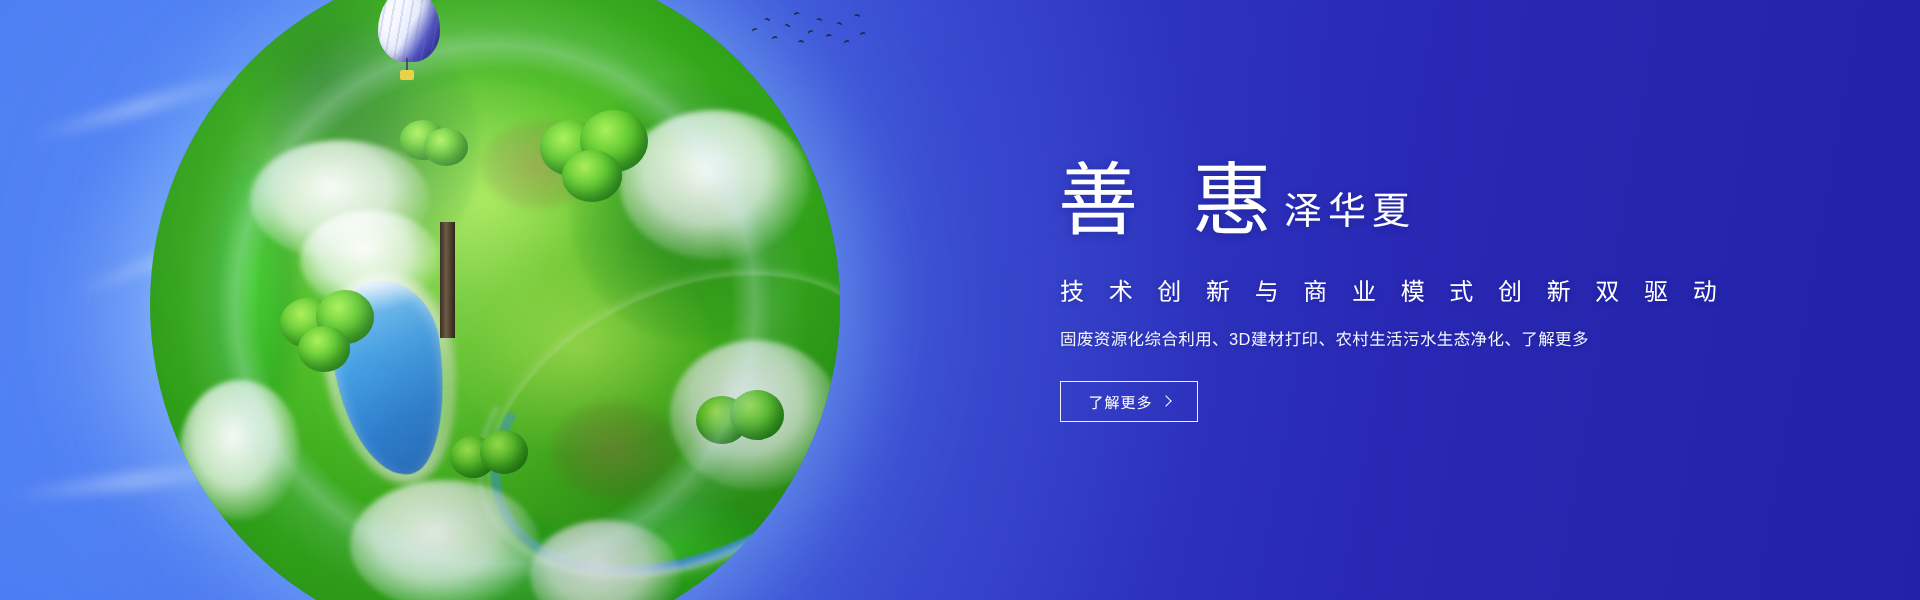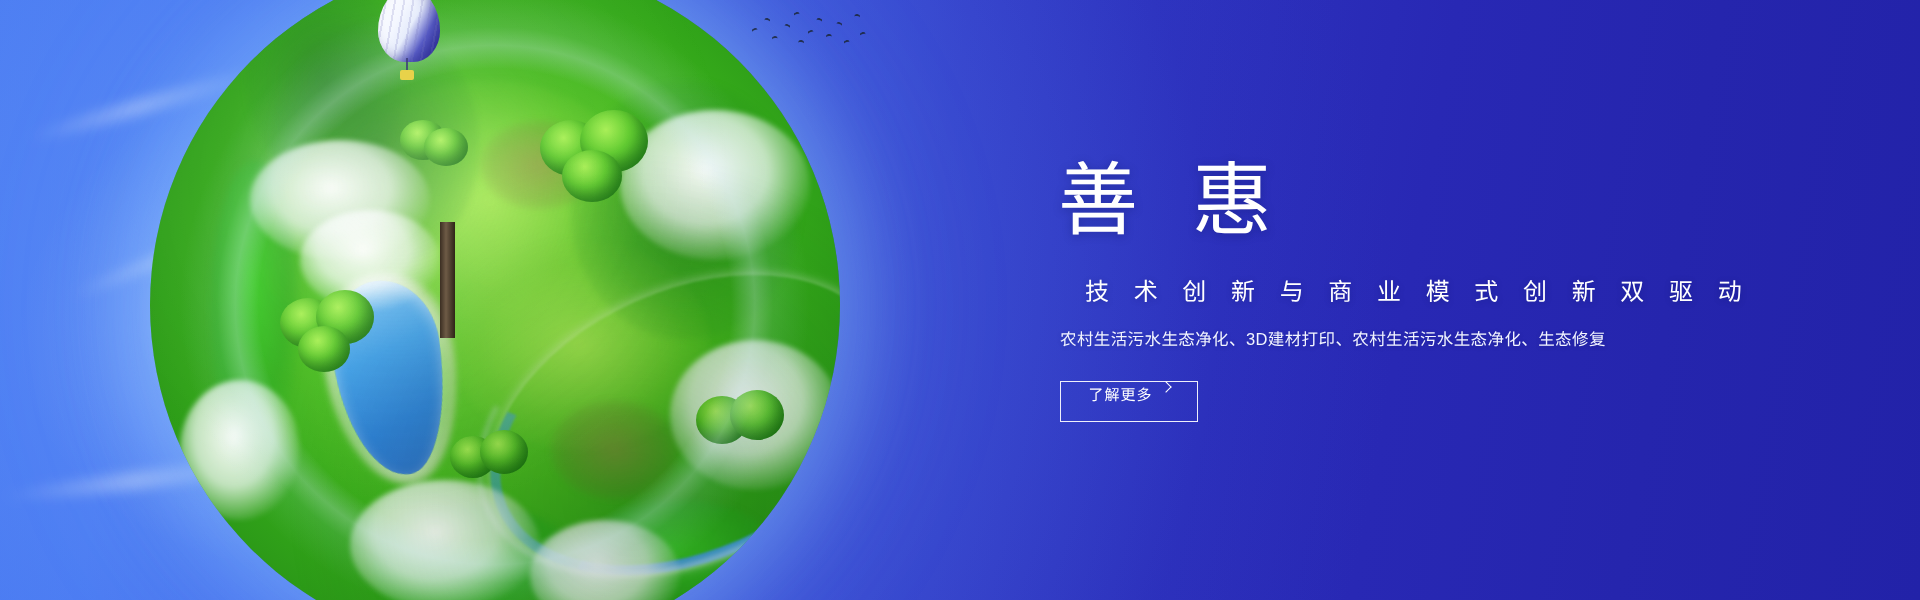--- a/index.html
+++ b/index.html
@@ -183,37 +183,36 @@
     font-size:38px;line-height:1;font-weight:400;
     letter-spacing:6px;margin-left:12px;padding-bottom:6px;
     text-shadow:0 2px 8px rgba(10,20,90,0.32);
   }
 
   .subtitle{
     position:absolute;left:2px;top:272px;
     font-size:24px;letter-spacing:9px;font-weight:400;
     color:#ffffff;white-space:nowrap;
     text-shadow:0 1px 6px rgba(10,20,90,0.30);
-    margin-left:25px;
   }
 
   .desc{
     position:absolute;left:2px;top:326px;
     font-size:16.5px;letter-spacing:0.4px;font-weight:400;
     color:#f2f4ff;white-space:nowrap;
     text-shadow:0 1px 4px rgba(10,20,90,0.28);
   }
 
   .cta{
     position:absolute;left:2px;top:381px;
     width:138px;height:41px;box-sizing:border-box;
     border:1px solid rgba(255,255,255,0.92);
     background:transparent;color:#ffffff;
     font-size:15px;letter-spacing:1px;
-    display:flex;align-items:flex-start;justify-content:center;gap:9px;
+    display:flex;align-items:center;justify-content:center;gap:9px;
     cursor:pointer;font-family:inherit;
   }
   .cta .chev{
     display:inline-block;width:7px;height:7px;
     border-top:1.4px solid #ffffff;border-right:1.4px solid #ffffff;
     transform:rotate(45deg);margin-bottom:1px;
   }
 </style>
 </head>
 <body>
@@ -320,26 +319,27 @@
   </div>
 
   <div class="content">
 
     <div class="headline">
       <span class="phrase">
         <span class="ch-big">善</span>
       </span>
       <span class="phrase">
         <span class="ch-big">惠</span>
+        <span class="ch-small">泽华夏</span>
       </span>
     </div>
 
     <div class="subtitle">技 术 创 新 与 商 业 模 式 创 新 双 驱 动</div>
 
-    <div class="desc">农村生活污水生态净化、3D建材打印、农村生活污水生态净化、生态修复</div>
+    <div class="desc">固废资源化综合利用、3D建材打印、农村生活污水生态净化、了解更多</div>
 
     <button class="cta" type="button">
       <span>了解更多</span>
       <span class="chev"></span>
     </button>
 
   </div>
 </div>
 
 </body></html>

